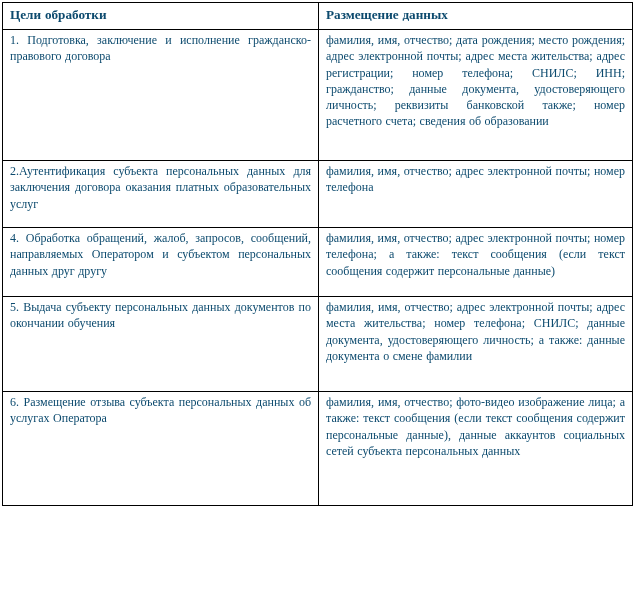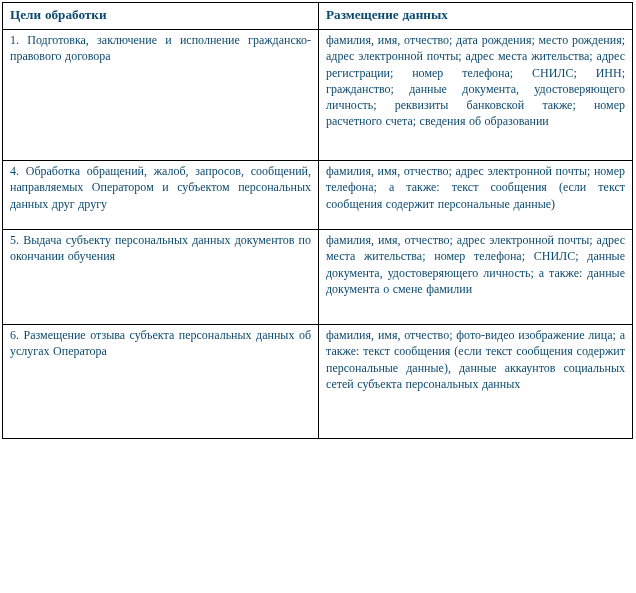--- a/index.html
+++ b/index.html
@@ -66,20 +66,24 @@
       <tr class="row-header">
         <th>Цели обработки</th>
         <th>Размещение данных</th>
       </tr>
     </thead>
     <tbody>
       <tr class="row-1">
         <td>1. Подготовка, заключение и исполнение гражданско-правового договора</td>
         <td>фамилия, имя, отчество; дата рождения; место рождения; адрес электронной почты; адрес места жительства; адрес регистрации; номер телефона; СНИЛС; ИНН; гражданство; данные документа, удостоверяющего личность; реквизиты банковской также; номер расчетного счета; сведения об образовании</td>
       </tr>
+      <tr class="row-2">
+        <td>2.Аутентификация субъекта персональных данных для заключения договора оказания платных образовательных услуг</td>
+        <td>фамилия, имя, отчество; адрес электронной почты; номер телефона</td>
+      </tr>
       <tr class="row-4">
         <td>4. Обработка обращений, жалоб, запросов, сообщений, направляемых Оператором и субъектом персональных данных друг другу</td>
         <td>фамилия, имя, отчество; адрес электронной почты; номер телефона; а также: текст сообщения (если текст сообщения содержит персональные данные)</td>
       </tr>
       <tr class="row-5">
         <td>5. Выдача субъекту персональных данных документов по окончании обучения</td>
         <td>фамилия, имя, отчество; адрес электронной почты; адрес места жительства; номер телефона; СНИЛС; данные документа, удостоверяющего личность; а также: данные документа о смене фамилии</td>
       </tr>
       <tr class="row-6">
         <td>6. Размещение отзыва субъекта персональных данных об услугах Оператора</td>

